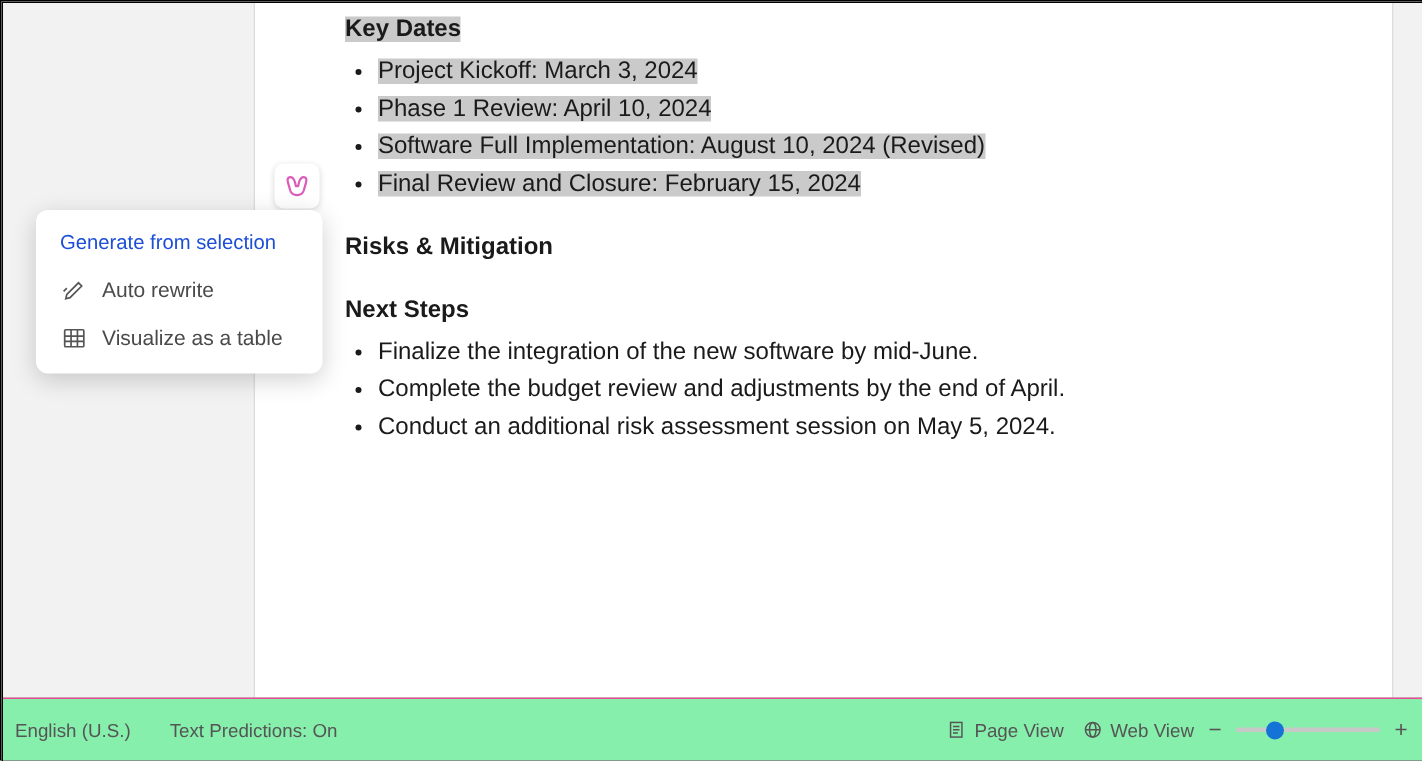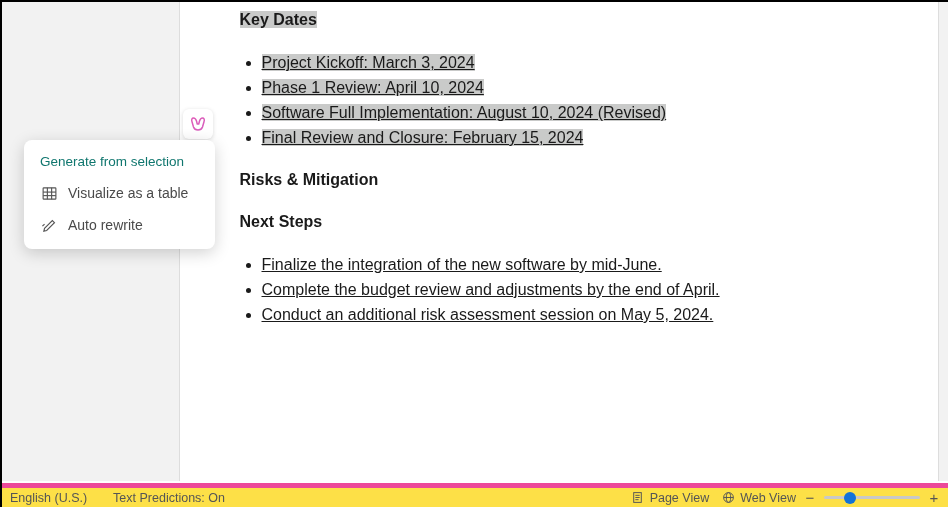--- a/index.html
+++ b/index.html
@@ -18,21 +18,21 @@
     background: #f2f2f2;
   }
   .gutter {
     width: 25px;
     background: #f2f2f2;
     border-right: none;
   }
   .page-wrap {
     flex: 1;
     display: flex;
-    justify-content: center;
+    justify-content: flex-start;
     position: relative;
     background: #f2f2f2;
   }
   .page {
     background: #fff;
     width: 760px;
     margin-left: 142px;
     height: 100%;
     padding: 0 18px 0 60px;
     font-size: 16px;
@@ -41,23 +41,22 @@
     border-left: 1px solid #ddd;
     border-right: 1px solid #ddd;
   }
   .heading {
     font-weight: 700;
     margin: 18px 0 4px 0;
     font-size: 16px;
   }
   .heading.first { margin-top: 6px; }
   ul {
-    margin: 19px 0 0 0;
+    margin: 4px 0 0 0;
     padding-left: 22px;
-    text-decoration: underline;
   }
   li {
     margin: 1px 0;
   }
   .sel {
     background: #c9cac9;
   }
   p.body {
     margin: 4px 0 0 0;
   }
@@ -84,21 +83,21 @@
     width: 191px;
     background: #fff;
     border-radius: 8px;
     box-shadow: 0 4px 16px rgba(0,0,0,0.18);
     padding: 12px 0 8px 0;
     font-size: 14px;
     color: #3a3a3a;
   }
   .ctx-title {
     padding: 2px 16px 8px 16px;
-    color: #0f766e;
+    color: #1d4ed8;
     font-size: 13.5px;
   }
   .ctx-item {
     display: flex;
     align-items: center;
     padding: 7px 16px;
     gap: 10px;
     cursor: pointer;
     color: #4a4a4a;
   }
@@ -106,23 +105,23 @@
     width: 18px; height: 18px;
     flex-shrink: 0;
     display: flex; align-items: center; justify-content: center;
     color: #555;
   }
   
   .statusbar {
     position: absolute;
     left: 0; bottom: 0;
     width: 100%;
-    height: 24px;
-    border-top: 5px solid #ec4899;
-    background: #fde047;
+    height: 42px;
+    border-top: 1px solid #ec4899;
+    background: #86efac;
     display: flex;
     align-items: center;
     font-size: 12.5px;
     color: #555;
     padding: 0 6px 0 0;
   }
   .sb-left { display:flex; gap:14px; padding-left:2px; }
   .sb-spacer { flex: 1; }
   .sb-item { display: flex; align-items: center; gap: 5px; padding: 0 6px; cursor: pointer; }
   .sb-icon { width:14px; height:14px; display:flex; align-items:center; justify-content:center; }
@@ -184,38 +183,38 @@
   </span>
 </div>
 
 <div class="ctx-menu">
   <div class="ctx-title">Generate from selection</div>
 
 
   <div class="ctx-item">
     <span class="ctx-icon">
       <svg width="17" height="17" viewBox="0 0 24 24" fill="none" stroke="#555" stroke-width="1.6">
+        <path d="M4 20 L8 19 L19 8 L16 5 L5 16 Z"></path>
+        <path d="M2 13 L5 10"></path>
+      </svg>
+    </span>
+    <span>Auto rewrite</span>
+  </div>
+
+  <div class="ctx-item">
+    <span class="ctx-icon">
+      <svg width="17" height="17" viewBox="0 0 24 24" fill="none" stroke="#555" stroke-width="1.6">
         <rect x="3" y="4" width="18" height="16" rx="1"></rect>
         <line x1="3" y1="10" x2="21" y2="10"></line>
         <line x1="3" y1="15" x2="21" y2="15"></line>
         <line x1="9" y1="4" x2="9" y2="20"></line>
         <line x1="15" y1="4" x2="15" y2="20"></line>
       </svg>
     </span>
     <span>Visualize as a table</span>
-  </div>
-
-  <div class="ctx-item">
-    <span class="ctx-icon">
-      <svg width="17" height="17" viewBox="0 0 24 24" fill="none" stroke="#555" stroke-width="1.6">
-        <path d="M4 20 L8 19 L19 8 L16 5 L5 16 Z"></path>
-        <path d="M2 13 L5 10"></path>
-      </svg>
-    </span>
-    <span>Auto rewrite</span>
   </div>
 </div>
 
 <div class="statusbar">
   <div class="sb-left">
     <div class="sb-item">
       <span>English (U.S.)</span>
     </div>
     <div class="sb-item">
       <span>Text Predictions: On</span>

